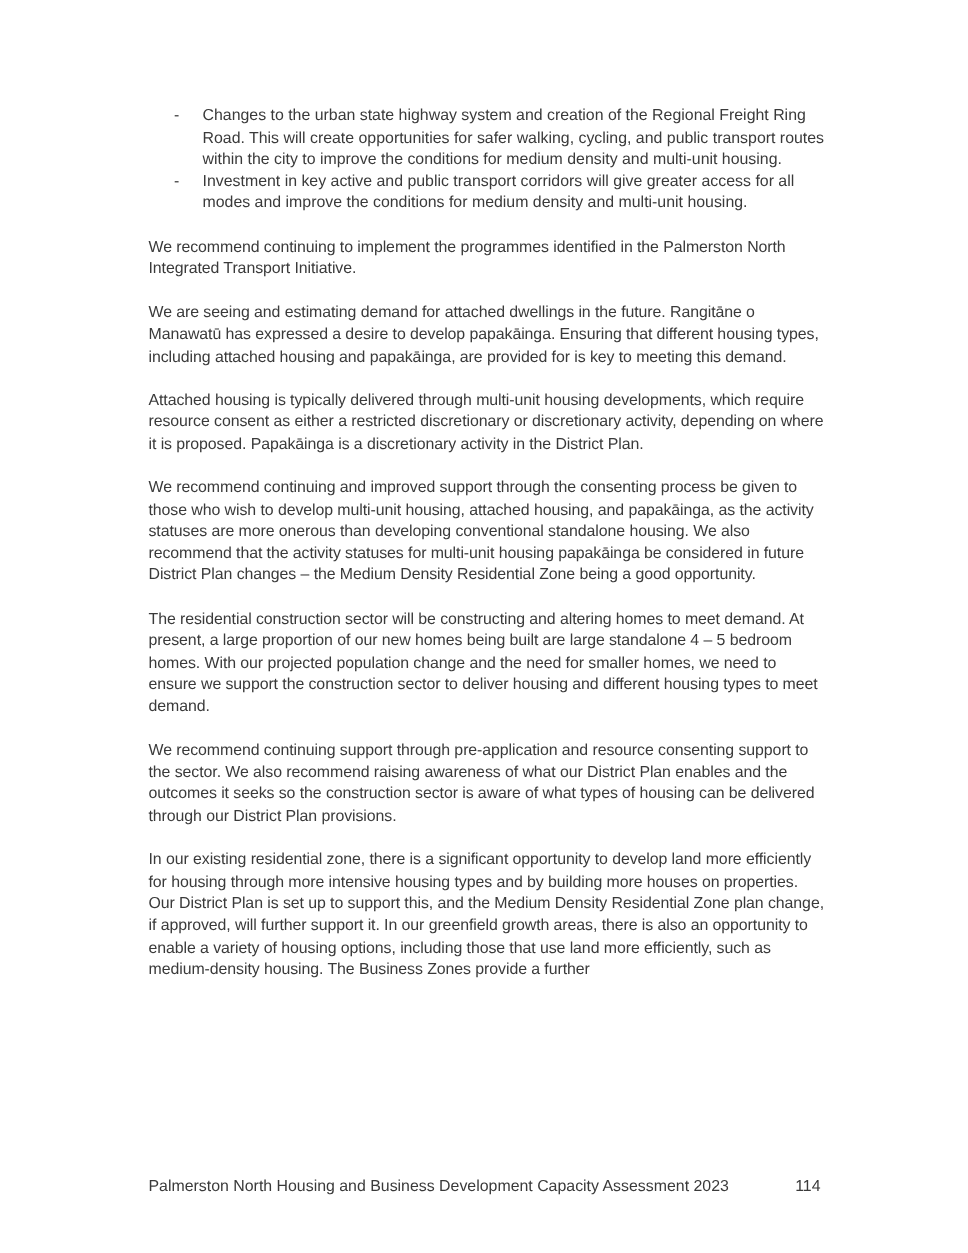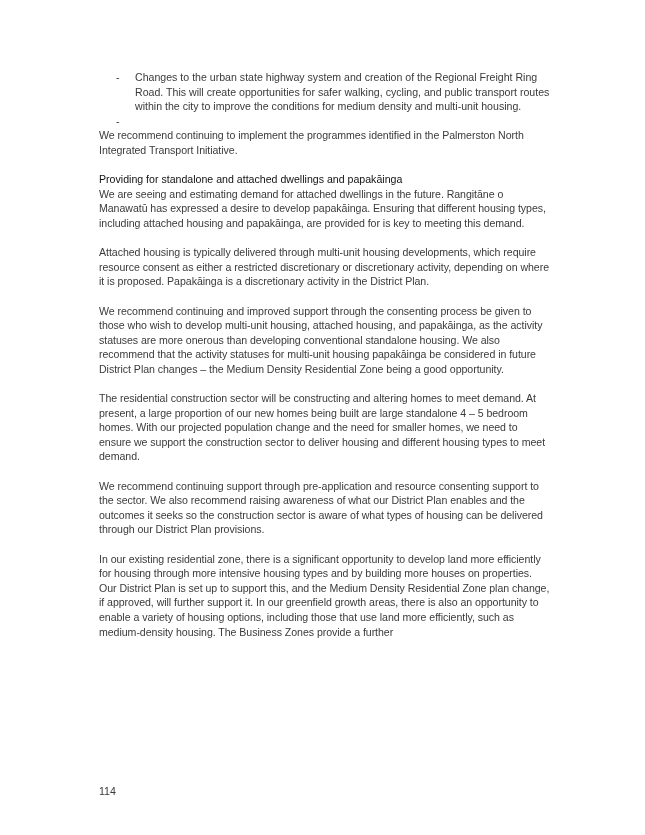--- a/index.html
+++ b/index.html
@@ -35,38 +35,39 @@
 
 <div class="page">
 
   <ul class="bullets">
     <li>
       <span class="dash">-</span>
       <span>Changes to the urban state highway system and creation of the Regional Freight Ring Road. This will create opportunities for safer walking, cycling, and public transport routes within the city to improve the conditions for medium density and multi-unit housing.</span>
     </li>
     <li>
       <span class="dash">-</span>
+      <span>Investment in key active and public transport corridors will give greater access for all modes and improve the conditions for medium density and multi-unit housing.</span>
     </li>
   </ul>
 
   <p class="p">We recommend continuing to implement the programmes identified in the Palmerston North Integrated Transport Initiative.</p>
 
   <section>
-    <h2 class="h">Providing for standalone and attached dwellings and papakāinga</h2>
     <p class="p">We are seeing and estimating demand for attached dwellings in the future. Rangitāne o Manawatū has expressed a desire to develop papakāinga. Ensuring that different housing types, including attached housing and papakāinga, are provided for is key to meeting this demand.</p>
     <p class="p">Attached housing is typically delivered through multi-unit housing developments, which require resource consent as either a restricted discretionary or discretionary activity, depending on where it is proposed. Papakāinga is a discretionary activity in the District Plan.</p>
     <p class="p">We recommend continuing and improved support through the consenting process be given to those who wish to develop multi-unit housing, attached housing, and papakāinga, as the activity statuses are more onerous than developing conventional standalone housing. We also recommend that the activity statuses for multi-unit housing papakāinga be considered in future District Plan changes – the Medium Density Residential Zone being a good opportunity.</p>
   </section>
 
   <section>
     <p class="p">The residential construction sector will be constructing and altering homes to meet demand. At present, a large proportion of our new homes being built are large standalone 4 – 5 bedroom homes. With our projected population change and the need for smaller homes, we need to ensure we support the construction sector to deliver housing and different housing types to meet demand.</p>
     <p class="p">We recommend continuing support through pre-application and resource consenting support to the sector. We also recommend raising awareness of what our District Plan enables and the outcomes it seeks so the construction sector is aware of what types of housing can be delivered through our District Plan provisions.</p>
   </section>
 
   <section>
     <p class="p">In our existing residential zone, there is a significant opportunity to develop land more efficiently for housing through more intensive housing types and by building more houses on properties. Our District Plan is set up to support this, and the Medium Density Residential Zone plan change, if approved, will further support it. In our greenfield growth areas, there is also an opportunity to enable a variety of housing options, including those that use land more efficiently, such as medium-density housing. The Business Zones provide a further</p>
   </section>
 
 </div>
 
 <div class="footer">
+  <span>Palmerston North Housing and Business Development Capacity Assessment 2023</span>
   <span>114</span>
 </div>
 
 </body></html>

